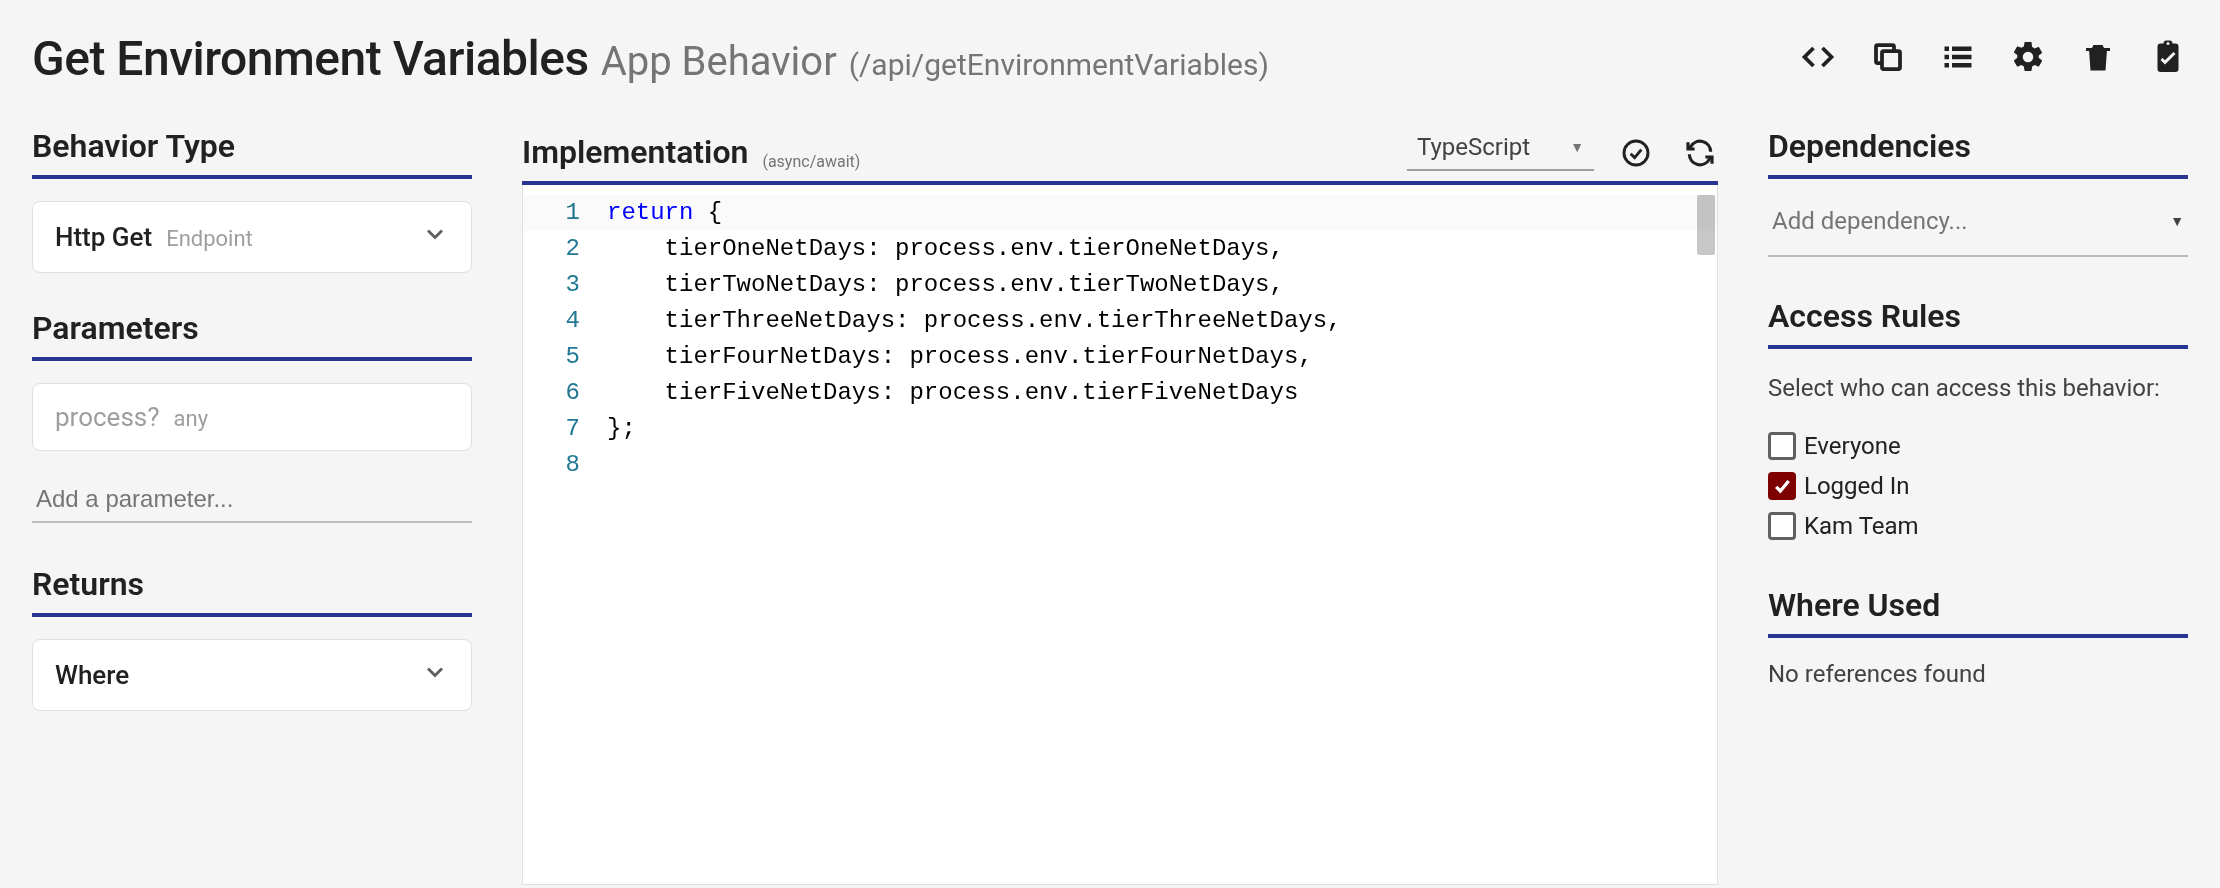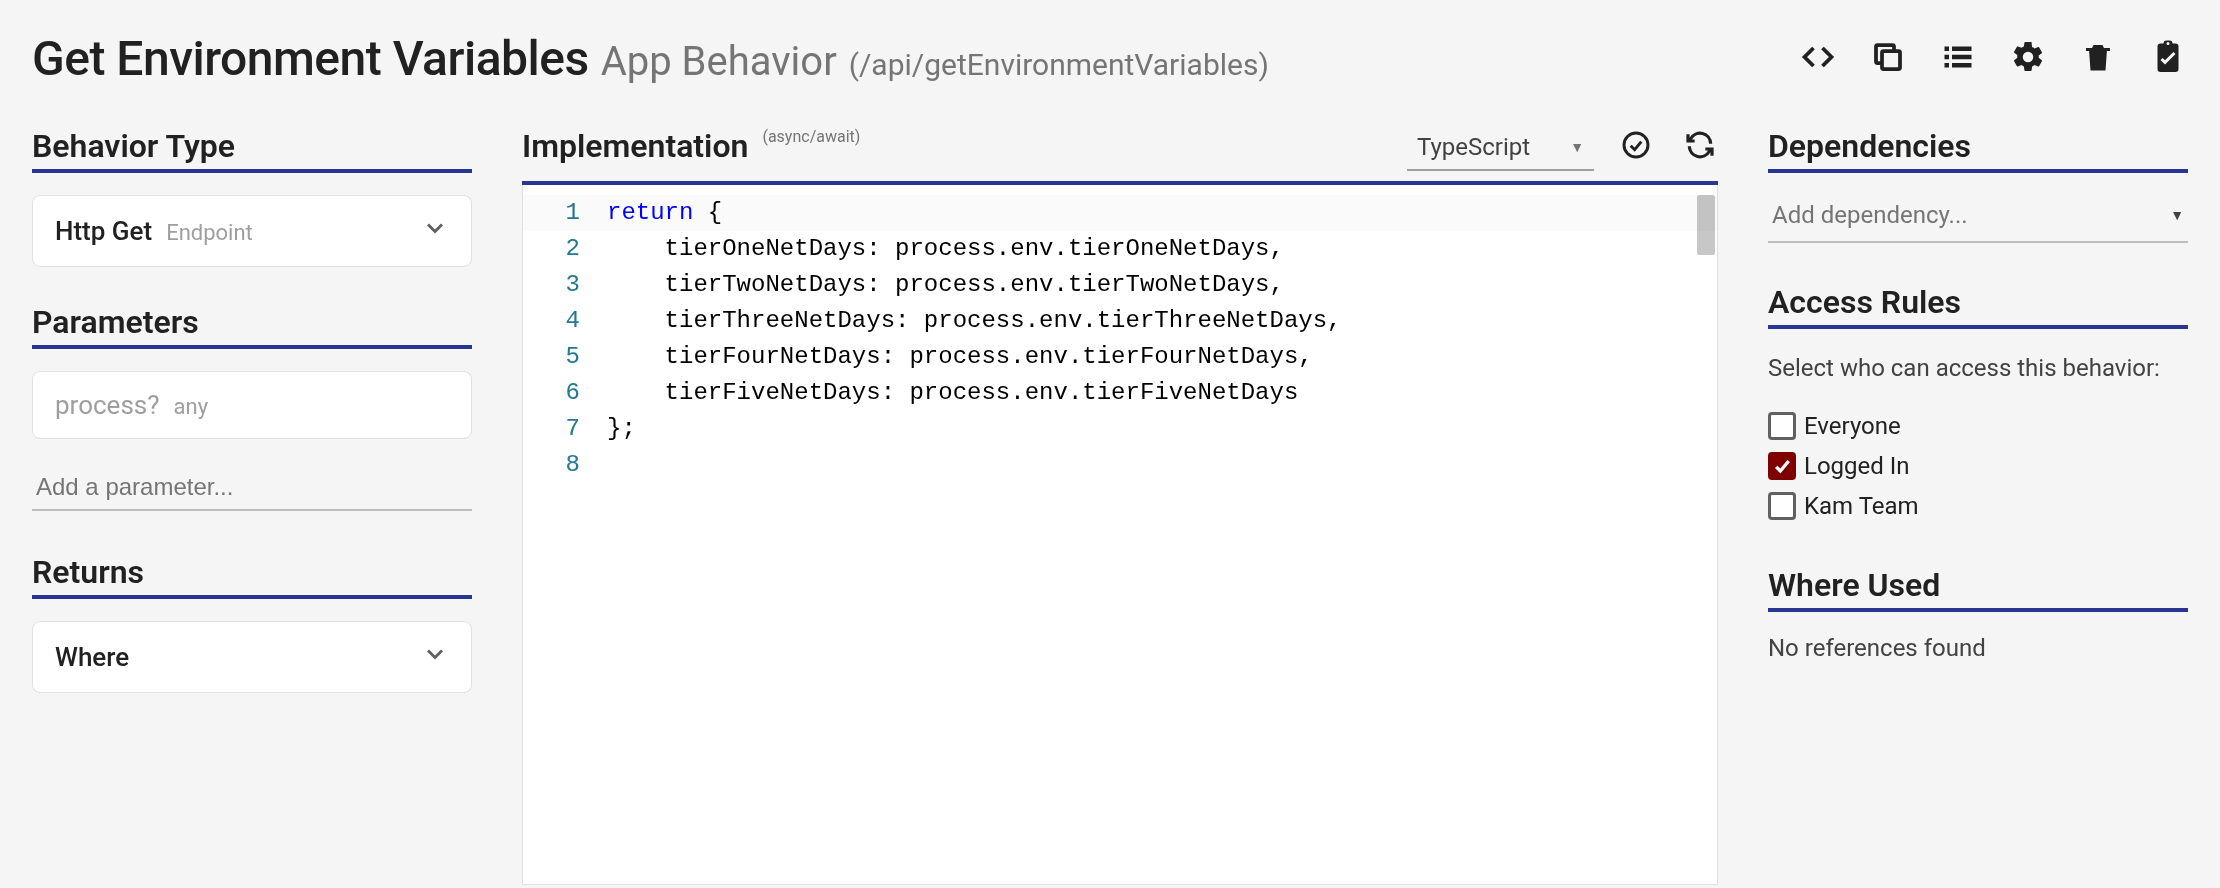--- a/index.html
+++ b/index.html
@@ -51,21 +51,21 @@
 
 .columns {
   display: grid;
   grid-template-columns: 440px 1fr 420px;
   gap: 50px;
 }
 
 .section-title {
   font-size: 32px;
   font-weight: 600;
-  padding-bottom: 4px;
+  padding-bottom: 10px;
   border-bottom: 4px solid #283593;
   margin-bottom: 22px;
 }
 
 
 .card {
   background: #fff;
   border: 1px solid #e0e0e0;
   border-radius: 8px;
   padding: 18px 22px;
@@ -95,21 +95,21 @@
   padding: 8px 4px;
   width: 100%;
   outline: none;
   color: #424242;
 }
 .underline-input::placeholder { color: #757575; }
 
 
 .impl-header {
   display: flex;
-  align-items: flex-start;
+  align-items: flex-end;
   border-bottom: 4px solid #283593;
   padding-bottom: 10px;
   margin-bottom: 0;
 }
 .impl-header .title { font-size: 32px; font-weight: 600; }
 .impl-header .subtitle { font-size: 16px; color: #757575; margin-left: 14px; }
 .impl-header .spacer { flex: 1; }
 .lang-select {
   display: inline-flex; align-items: center; gap: 40px;
   font-size: 24px; color: #424242;
@@ -163,21 +163,21 @@
   left: 0; right: 0;
   height: 36px;
   background: rgba(0,0,0,0.02);
   pointer-events: none;
 }
 
 
 .add-dep {
   display: flex; align-items: center; justify-content: space-between;
   border-bottom: 2px solid #bdbdbd;
-  padding: 6px 4px 12px 4px;
+  padding: 6px 4px 20px 4px;
   font-size: 24px;
   color: #757575;
   cursor: pointer;
 }
 .add-dep .tri { color: #424242; font-size: 14px; }
 
 .right-section { margin-top: 40px; }
 .help-text { font-size: 24px; color: #424242; line-height: 1.45; margin-bottom: 20px; }
 
 .check-row { display: flex; align-items: center; gap: 8px; font-size: 24px; padding: 6px 0; cursor: pointer; }

